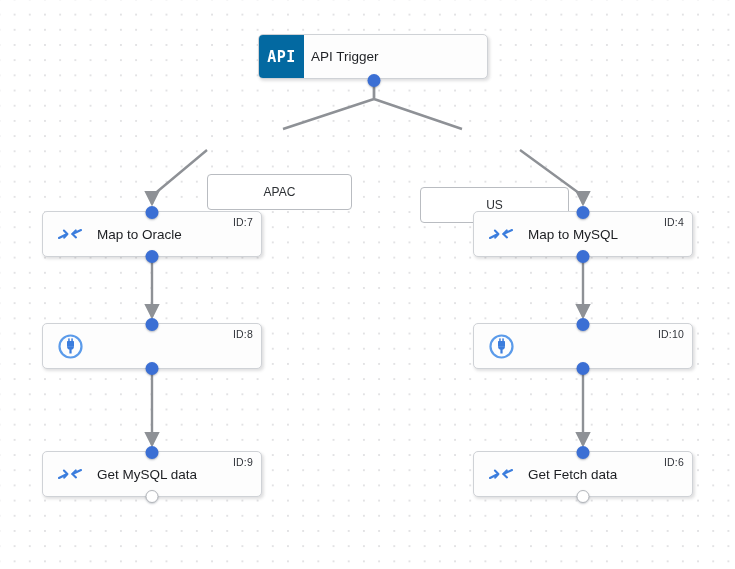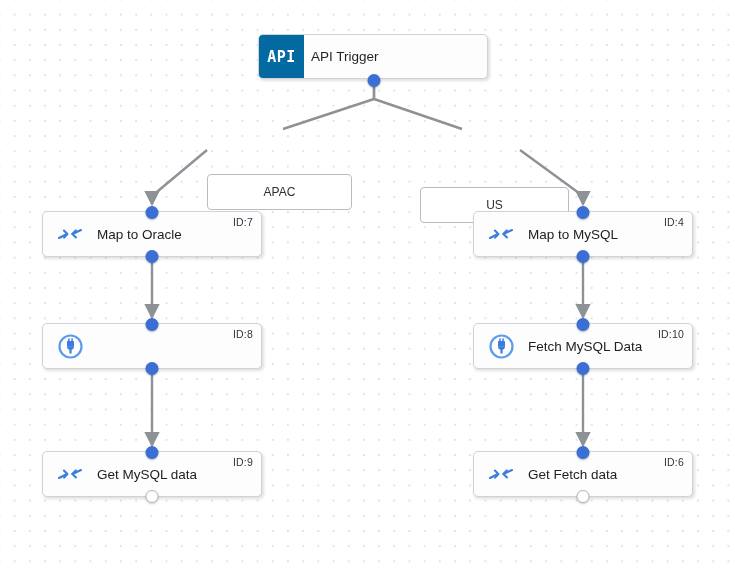--- a/index.html
+++ b/index.html
@@ -268,21 +268,20 @@
       <svg width="25" height="25" viewBox="0 0 25 25">
         <circle cx="12.5" cy="12.5" r="11" fill="none" stroke="#5b9bea" stroke-width="2.2"></circle>
         <path d="M9 8 L9 12.5 a3.5 3.5 0 0 0 7 0 L16 8 Z" fill="#ffffff"></path>
         <rect x="9" y="7" width="7" height="5.5" rx="0.6" fill="#3b7ddd"></rect>
         <path d="M9 12.2 a3.5 3.5 0 0 0 7 0 Z" fill="#3b7ddd"></path>
         <rect x="11.4" y="14.5" width="2.2" height="5" fill="#3b7ddd"></rect>
         <rect x="10.2" y="4.4" width="1.5" height="3.2" fill="#3b7ddd"></rect>
         <rect x="13.3" y="4.4" width="1.5" height="3.2" fill="#3b7ddd"></rect>
       </svg>
     </span>
-    <span class="step-label">Fetch MySQL Data</span>
     <span class="step-id">ID:10</span>
     <span class="port filled bottom"></span>
   </div>
 
   <div class="node step-node" style="left:473px; top:451px;">
     <span class="port filled top"></span>
     <span class="step-icon">
       <svg width="24" height="18" viewBox="0 0 24 18" fill="none" stroke="currentColor" stroke-width="2.1" stroke-linecap="round" stroke-linejoin="round">
         <path d="M1 13 L9 9"></path>
         <path d="M6.2 12.6 L9.4 9 L5.9 5.6"></path>

